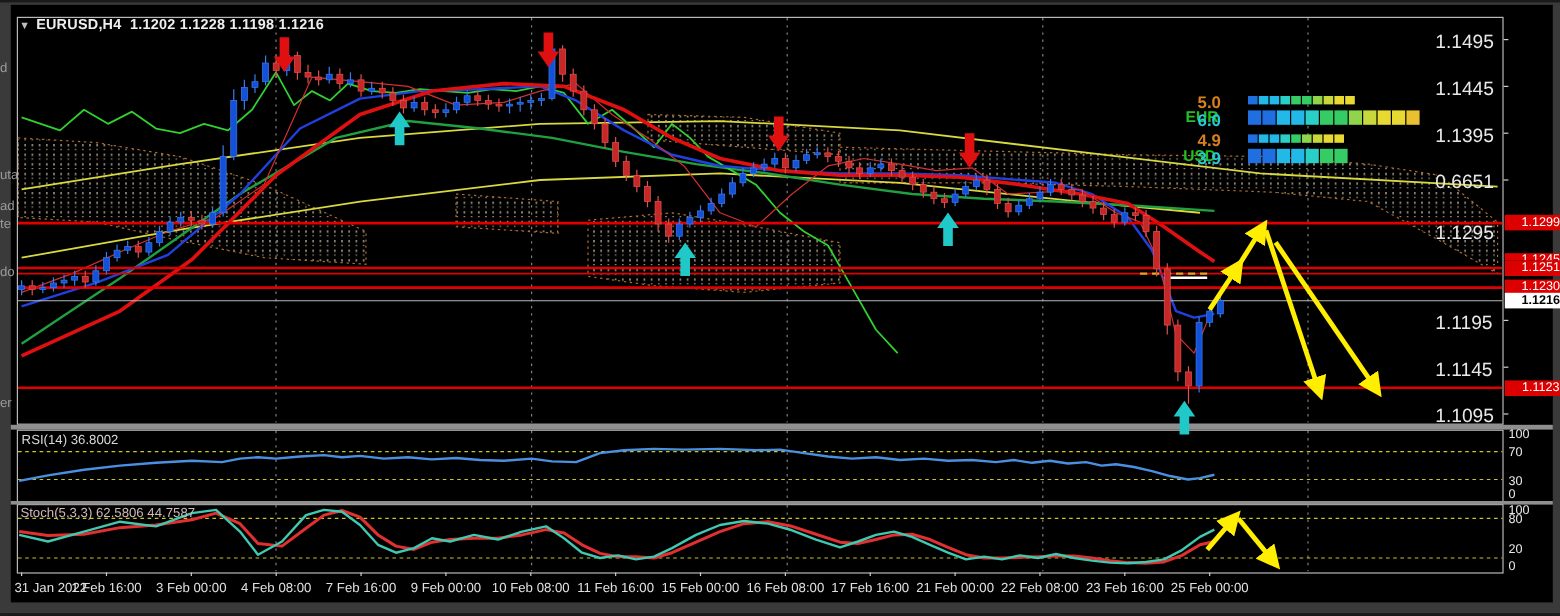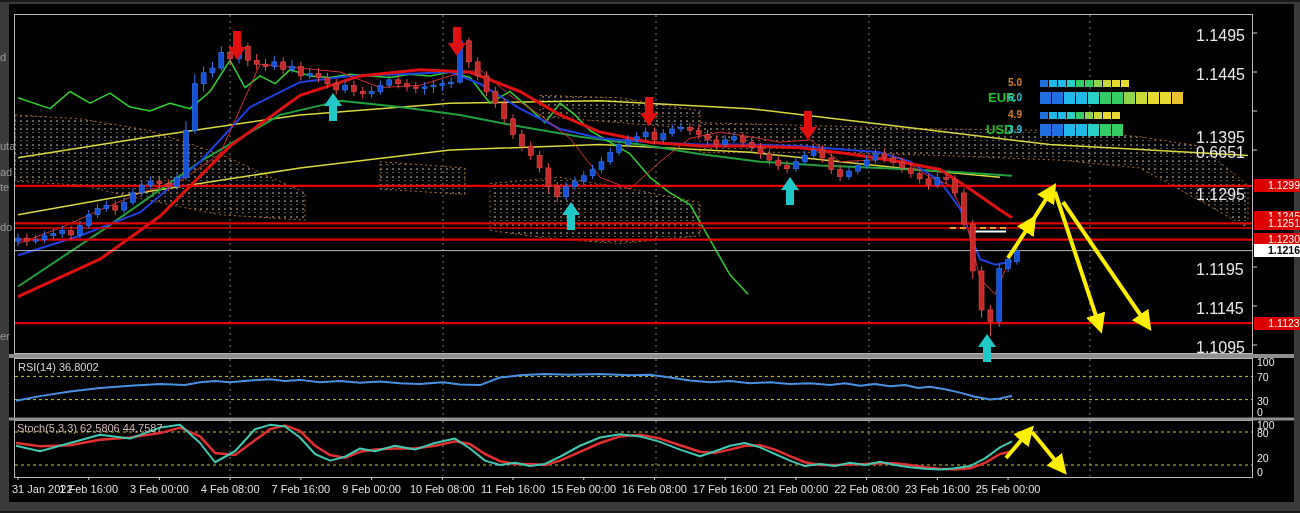--- a/index.html
+++ b/index.html
@@ -11,21 +11,21 @@
   #title .dd{color:#bbb;font-size:9px;margin-right:5px;}
   .tag{position:absolute;left:1254px;width:60px;height:13px;z-index:12;
        font-size:10.5px;line-height:13px;text-align:center;color:#fff;background:#dd0000;}
   .tag.white{background:#fff;color:#000;font-weight:bold;}
   .tag.sliver{height:6px;overflow:hidden;z-index:11;line-height:11px;}
   .axlabel{position:absolute;left:1196px;color:#e8e8e8;font-size:16px;z-index:9;}
   .axlabel.hidden-part{z-index:8;}
   .sclabel{position:absolute;left:1257px;color:#e8e8e8;font-size:10.5px;z-index:9;}
   .indlabel{position:absolute;color:#d8d8d8;font-size:11px;z-index:10;}
   .meter-label{position:absolute;font-size:13px;font-weight:bold;z-index:10;padding-left:36px;}
-  .meter-val{position:absolute;width:34px;text-align:center;font-size:10px;font-weight:bold;z-index:10;}
+  .meter-val{position:absolute;width:34px;text-align:left;font-size:14px;font-weight:bold;z-index:10;}
   .seg{position:absolute;z-index:10;}
   svg{position:absolute;left:0;top:0;z-index:1;}
 </style>
 </head>
 <body>
 
 <div id="stage">
   <svg id="chart-svg" width="1300" height="513">
     <defs>
       <pattern id="hatch" width="6" height="8" patternUnits="userSpaceOnUse">
@@ -373,39 +373,42 @@
         <line x1="1253" y1="33" x2="1257" y2="33" stroke="#cfcfcf" stroke-width="1"></line>
         <line x1="1253" y1="72" x2="1257" y2="72" stroke="#cfcfcf" stroke-width="1"></line>
         <line x1="1253" y1="111" x2="1257" y2="111" stroke="#cfcfcf" stroke-width="1"></line>
         <line x1="1253" y1="150" x2="1257" y2="150" stroke="#cfcfcf" stroke-width="1"></line>
         <line x1="1253" y1="267" x2="1257" y2="267" stroke="#cfcfcf" stroke-width="1"></line>
         <line x1="1253" y1="306" x2="1257" y2="306" stroke="#cfcfcf" stroke-width="1"></line>
         <line x1="1253" y1="345" x2="1257" y2="345" stroke="#cfcfcf" stroke-width="1"></line>
       </g>
   </svg>
 
+  <div class="overlay" id="title">
+    <span class="dd">▼</span><span>EURUSD,H4</span>&nbsp;&nbsp;<span>1.1202 1.1228 1.1198 1.1216</span>
+  </div>
 
   <div class="overlay meter-label" style="left:952px;top:90px;color:#22c022">EUR</div>
   <div class="overlay meter-label" style="left:950px;top:122px;color:#22c022">USD</div>
   <div class="meter-val" style="left:998px;top:77px;color:#d88020">5.0</div>
   <div class="meter-val" style="left:998px;top:92px;color:#28c8d8">6.0</div>
   <div class="meter-val" style="left:998px;top:109px;color:#d88020">4.9</div>
   <div class="meter-val" style="left:998px;top:124px;color:#28c8d8">3.9</div>
 
   <div class="indlabel" style="left:18px;top:361px">RSI(14) 36.8002</div>
   <div class="indlabel" style="left:17px;top:422px;color:#d0b8b8">Stoch(5,3,3) 62.5806 44.7587</div>
 <span class="frag" style="top: 51px;">d</span>
     <span class="frag" style="top: 140px;">uta</span>
     <span class="frag" style="top: 166px;">ad</span>
     <span class="frag" style="top: 181px;">te</span>
     <span class="frag" style="top: 221px;">do</span>
     <span class="frag" style="top: 330px;">er</span>
     <div class="axlabel" style="top: 27px;">1.1495</div>
     <div class="axlabel" style="top: 66px;">1.1445</div>
-    <div class="axlabel" style="top: 105px; margin-top: 24px;">1.1395</div>
+    <div class="axlabel" style="top: 105px;">1.1395</div>
     <div class="axlabel" style="top: 144px;">0.6651</div>
     <div class="axlabel" style="top: 261px;">1.1195</div>
     <div class="axlabel" style="top: 300px;">1.1145</div>
     <div class="axlabel" style="top: 339px;">1.1095</div>
     <div class="axlabel hidden-part" style="top: 186px;">1.1295</div>
     <div class="tag" style="top: 179.38px;">1.1299</div>
     <div class="tag" style="top: 216.82px;">1.1251</div>
     <div class="tag sliver" style="top: 211px;">1.1245</div>
     <div class="tag" style="top: 233.2px;">1.1230</div>
     <div class="tag" style="top: 316.66px;">1.1123</div>

